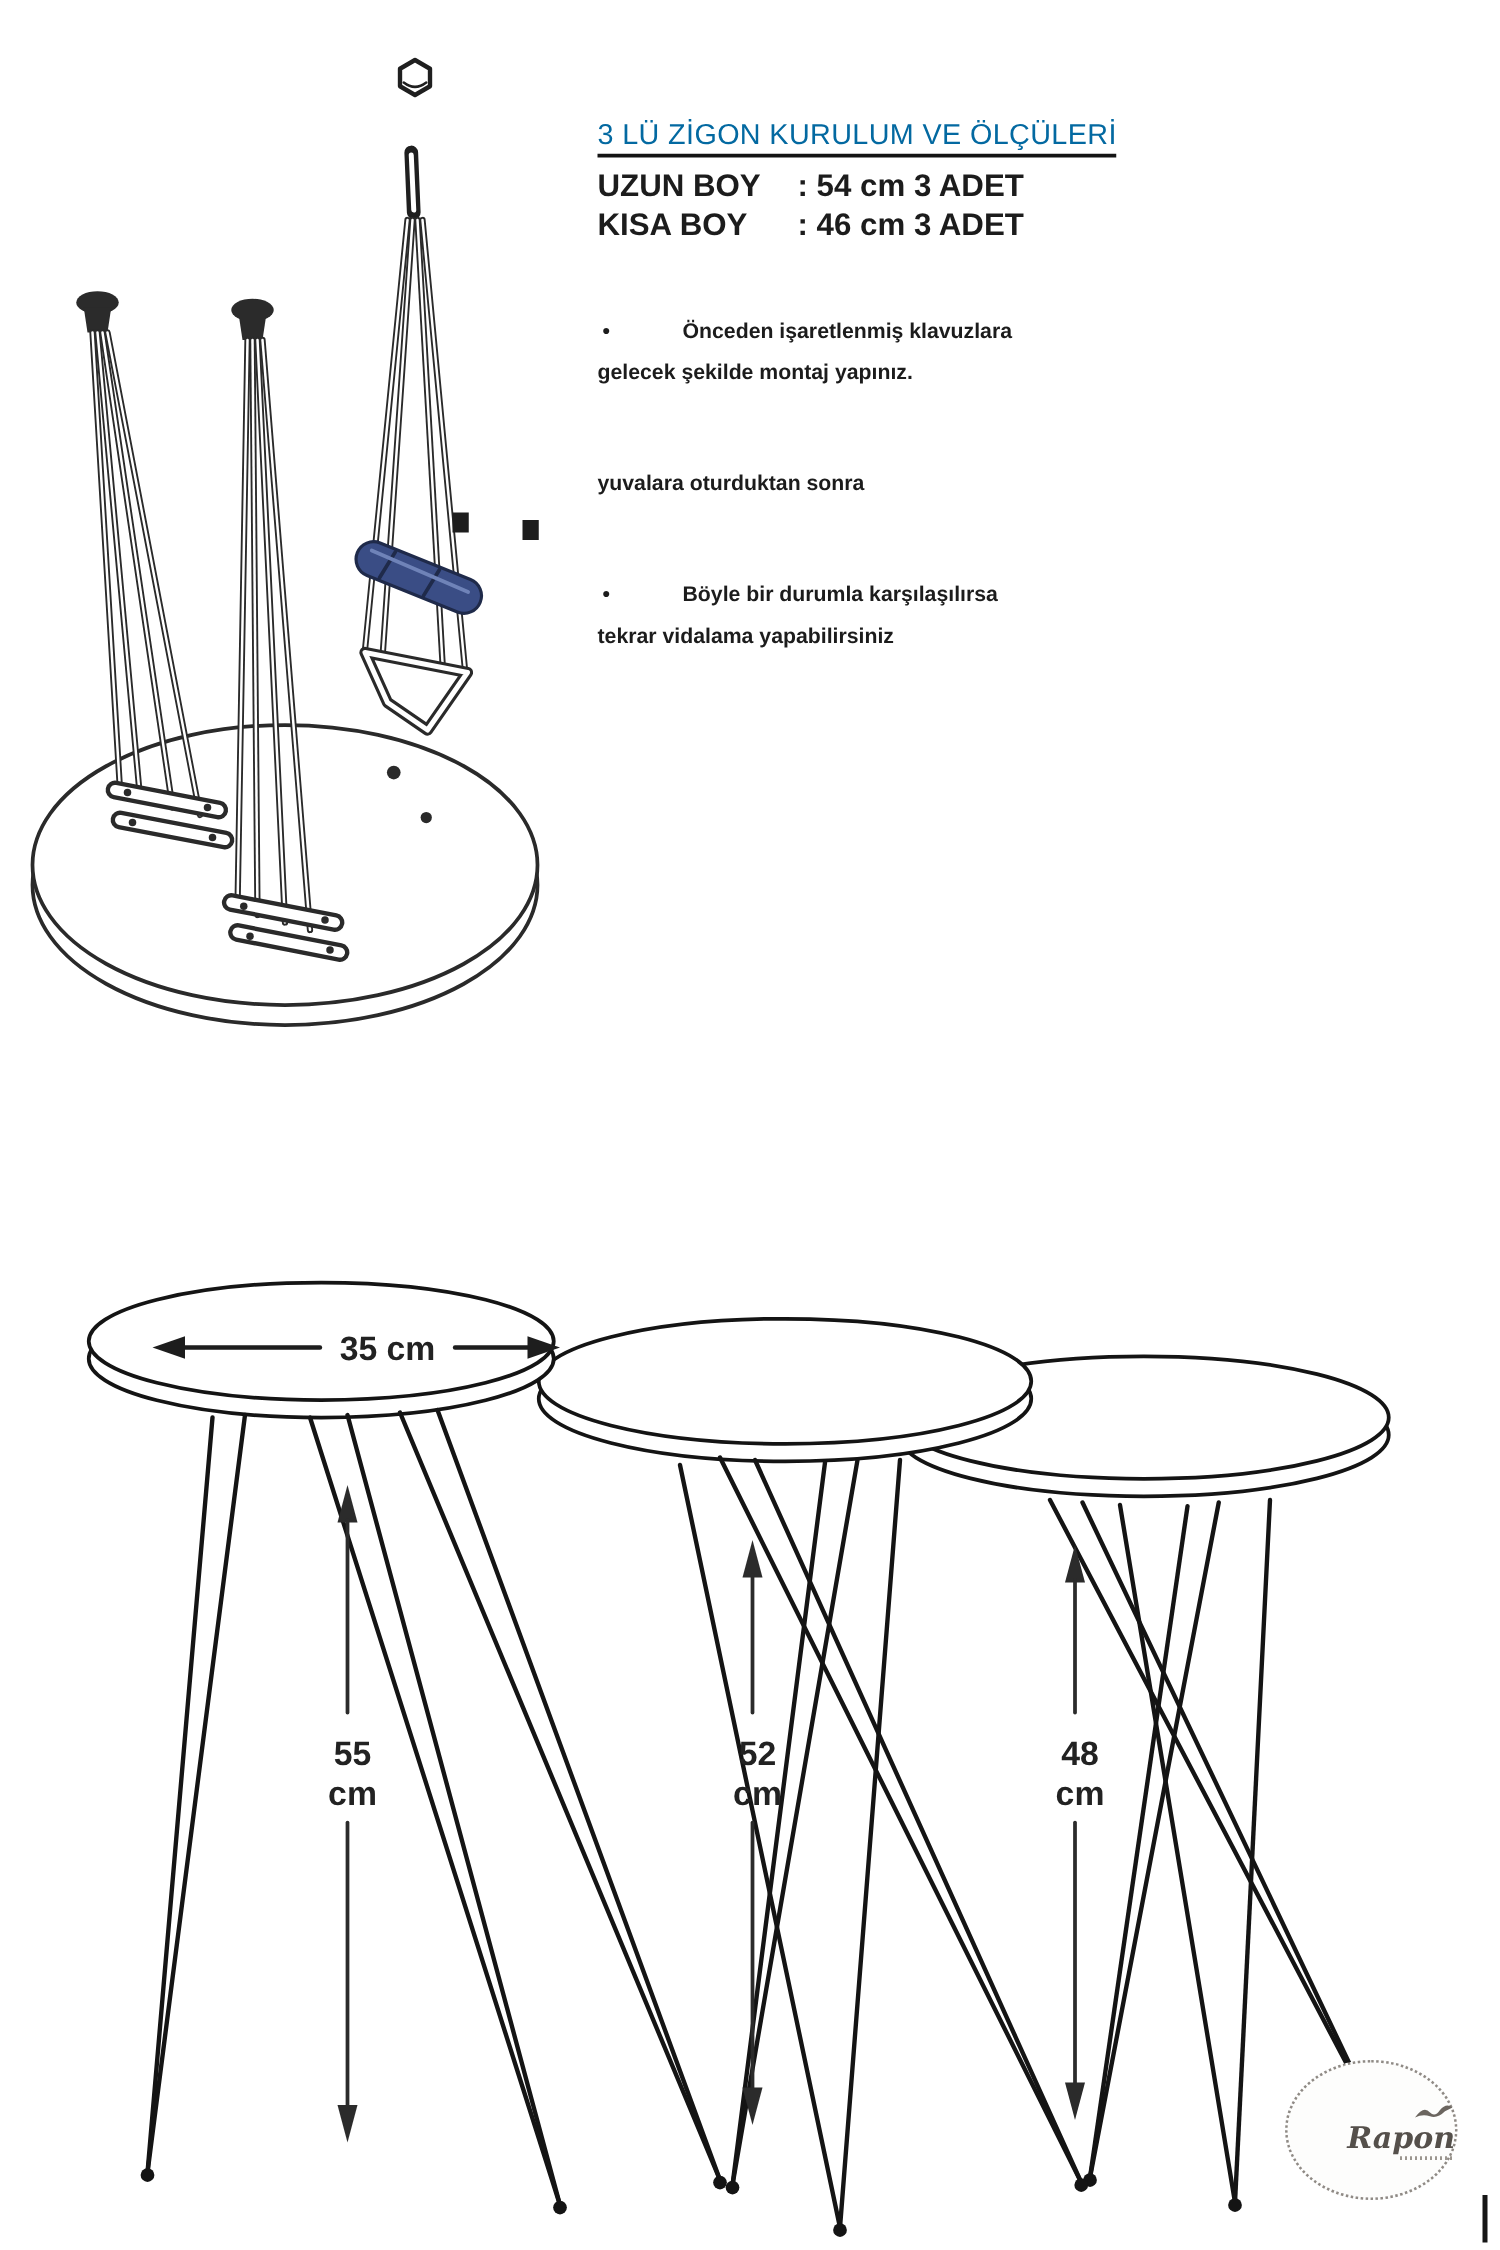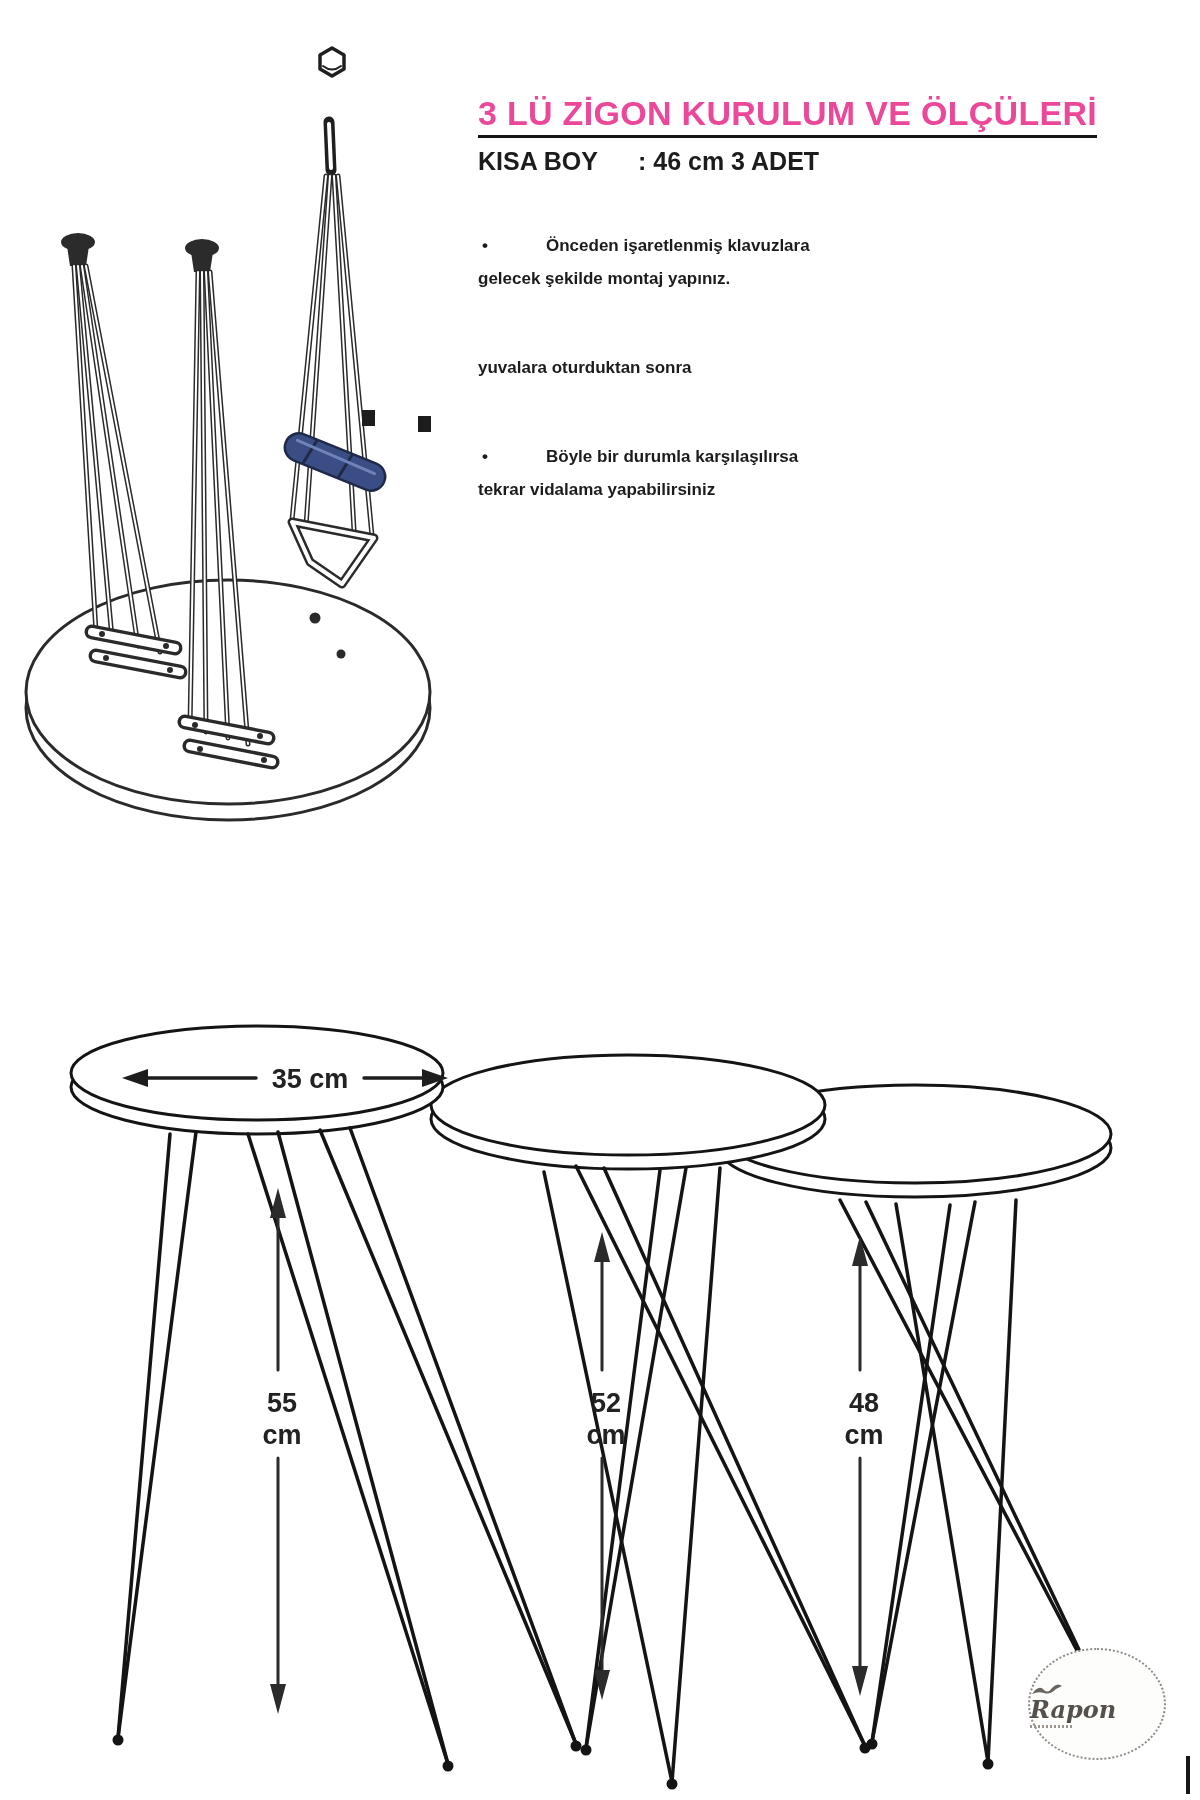--- a/index.html
+++ b/index.html
@@ -10,22 +10,22 @@
     overflow:hidden;
     font-family:"Liberation Sans","DejaVu Sans",sans-serif;
     color:#1a1a1a;
   }
   
   .instructions{
     position:absolute;left:478px;top:94px;width:525px;
   }
   .title{
     display:inline-block;
-    font-size:34px;font-weight:700;letter-spacing:.3px;
-    color:#ec4899;
+    font-size:23px;font-weight:400;letter-spacing:.3px;
+    color:#0369a1;
     border-bottom:3px solid #141414;
     padding-bottom:2px;
     white-space:nowrap;
   }
   .specs{margin-top:8px;}
   .spec-row{display:flex;font-size:25px;font-weight:700;line-height:31px;color:#1c1c1c;}
   .spec-label{width:160px;flex:0 0 160px;}
   .spec-value{white-space:nowrap;}
   .bullets{margin-top:52px;}
   .bullet-item{margin-bottom:56px;}
@@ -33,21 +33,21 @@
   .dot{display:inline-block;width:64px;padding-left:4px;}
   
   .assembly{position:absolute;left:10px;top:20px;}
   .tables{position:absolute;left:20px;top:1020px;}
   svg text{font-family:"Liberation Sans","DejaVu Sans",sans-serif;}
   .dim-label{font-size:27px;font-weight:700;fill:#222;}
   
   .logo{
     position:absolute;left:1028px;top:1648px;width:134px;height:108px;
     border:2px dotted #8f8a85;border-radius:50%;
-    display:flex;flex-direction:column;align-items:flex-start;justify-content:center;
+    display:flex;flex-direction:column;align-items:flex-end;justify-content:center;
     background:#fdfdfc;
   }
   .logo-bird{width:34px;height:16px;margin-bottom:1px;}
   .logo-name{
     font-family:"DejaVu Serif","Liberation Serif",serif;
     font-style:italic;font-weight:700;font-size:24px;color:#55504b;line-height:24px;
   }
   .logo-tagline{
     margin-top:3px;width:44px;height:3px;
     background:repeating-linear-gradient(90deg,#9b968f 0 2px,transparent 2px 4px);
@@ -151,20 +151,24 @@
         <path d="M338,430 L334,454" stroke="#1f2a4a" stroke-width="3"></path>
         <path d="M282,436 L366,438" stroke="#6f83b8" stroke-width="3"></path>
       </g>
     </g>
   </svg>
 
   <div class="instructions">
     <div class="title">3 LÜ ZİGON KURULUM VE ÖLÇÜLERİ</div>
 
     <div class="specs">
+      <div class="spec-row">
+        <span class="spec-label">UZUN BOY</span>
+        <span class="spec-value">: 54 cm 3 ADET</span>
+      </div>
       <div class="spec-row">
         <span class="spec-label">KISA  BOY</span>
         <span class="spec-value">: 46 cm 3 ADET</span>
       </div>
     </div>
 
     <div class="bullets">
       <div class="bullet-item">
         <div class="b-line"><span class="dot">•</span><span>Önceden işaretlenmiş klavuzlara</span></div>
         <div class="b-line">gelecek şekilde montaj yapınız.</div>

